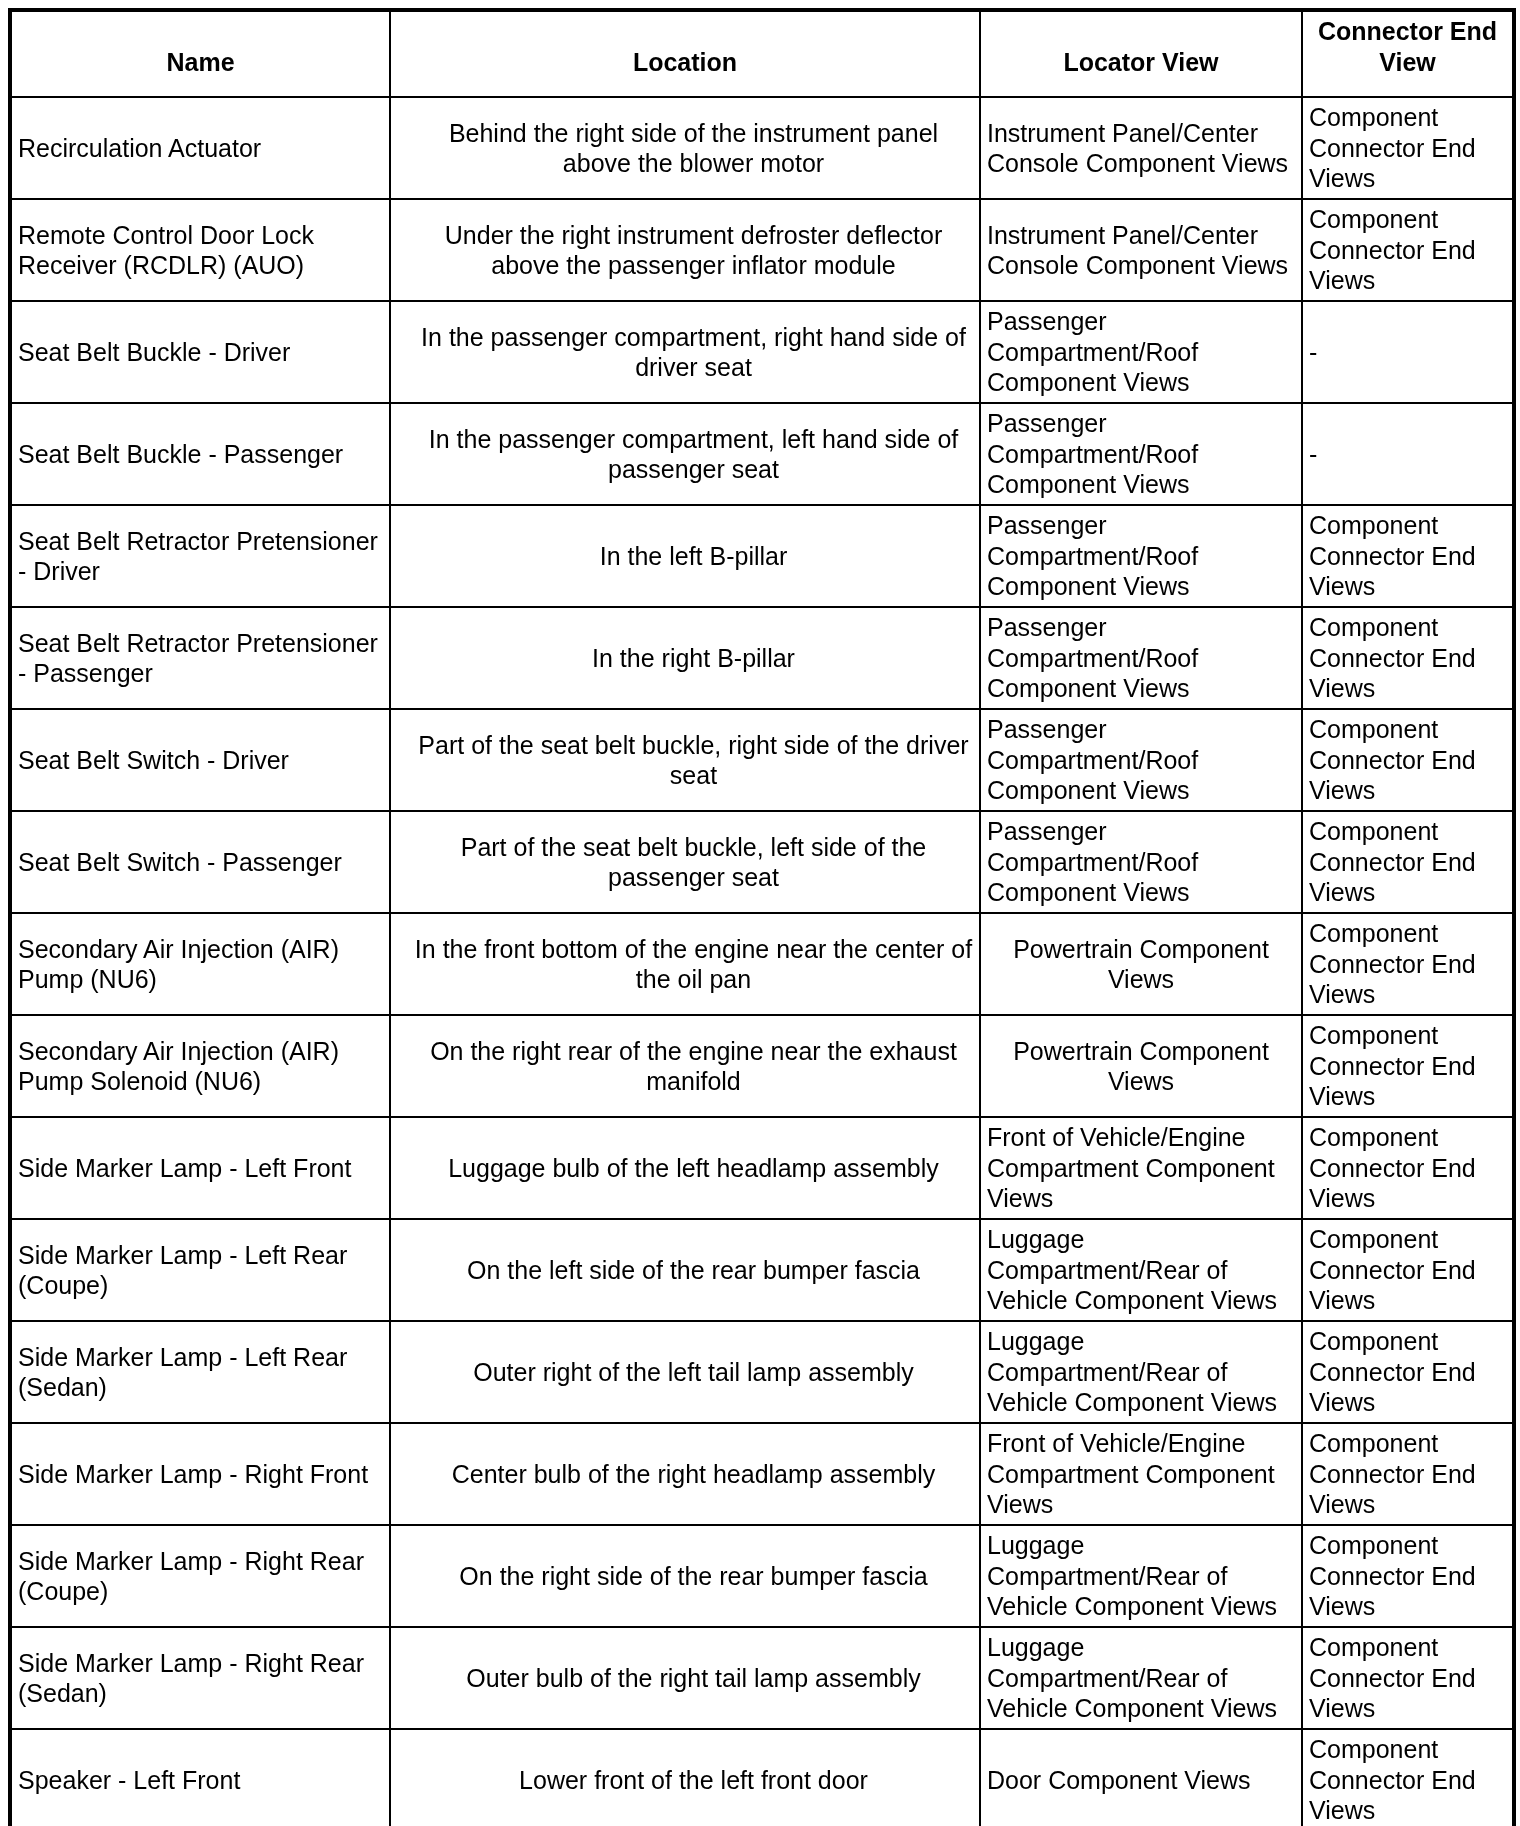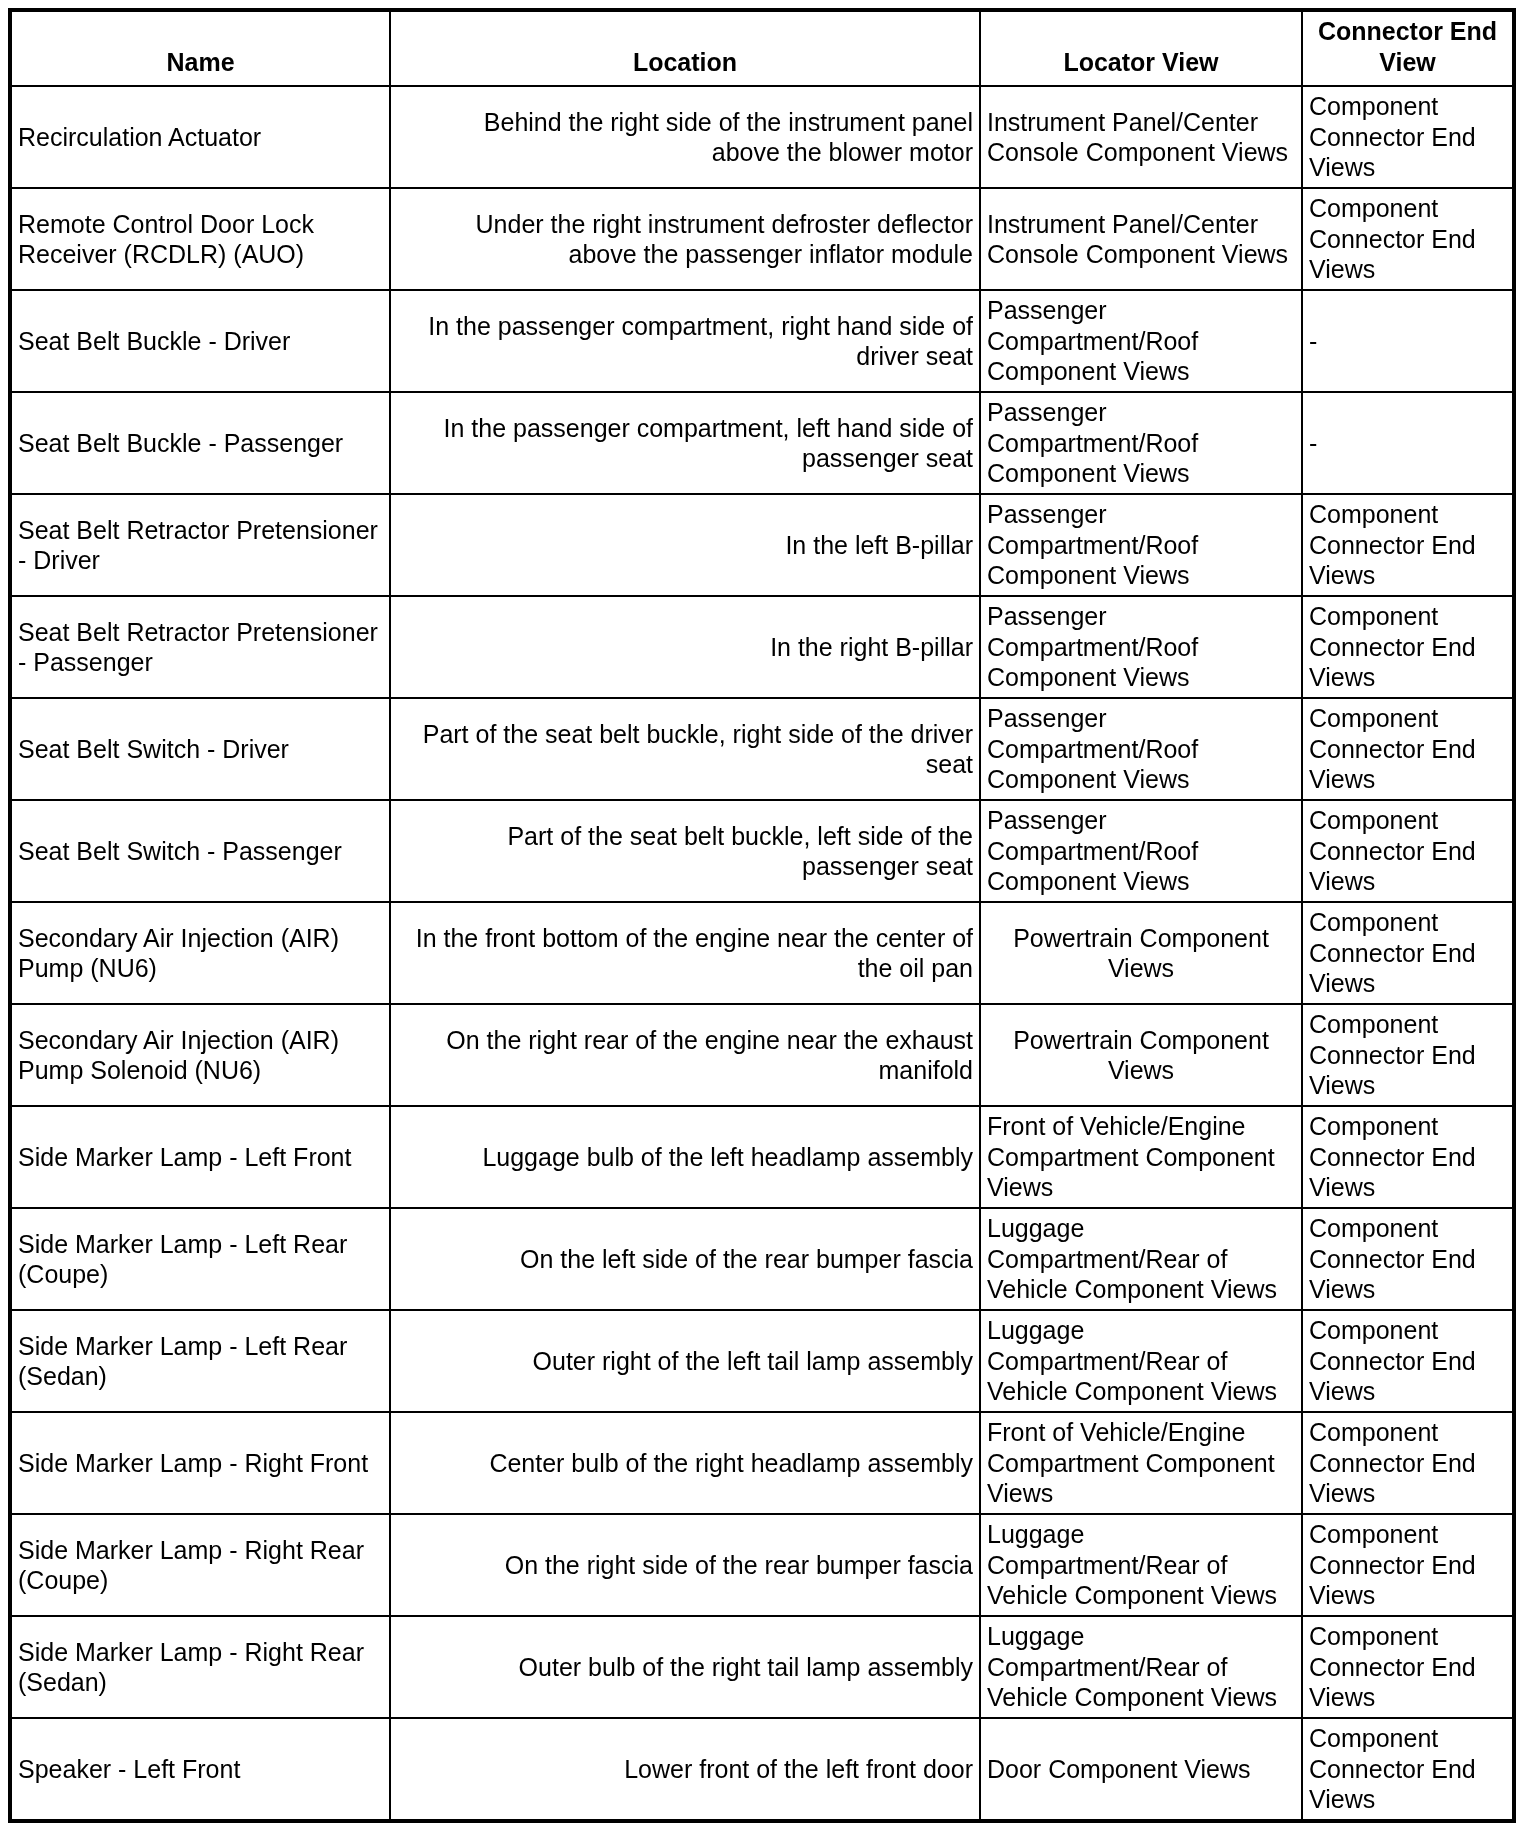--- a/index.html
+++ b/index.html
@@ -32,24 +32,24 @@
     line-height: 1.22;
     vertical-align: middle;
     overflow: hidden;
   }
   thead tr { height: 64px; }
   tbody tr { height: 102px; }
   th {
     font-weight: bold;
     text-align: center;
     vertical-align: bottom;
-    padding-bottom: 8px;
+    padding-bottom: 19px;
   }
   td.td-name { text-align: left; }
-  td.td-location { text-align: right; padding-left: 23px; }
+  td.td-location { text-align: center; padding-left: 23px; }
   td.td-locator { text-align: left; }
   td.td-connector { text-align: left; margin-top: 31px; }
   td.center { text-align: center; }
 </style>
 </head>
 <body>
 
 <div class="page">
   <table class="component-table">
     <colgroup>

